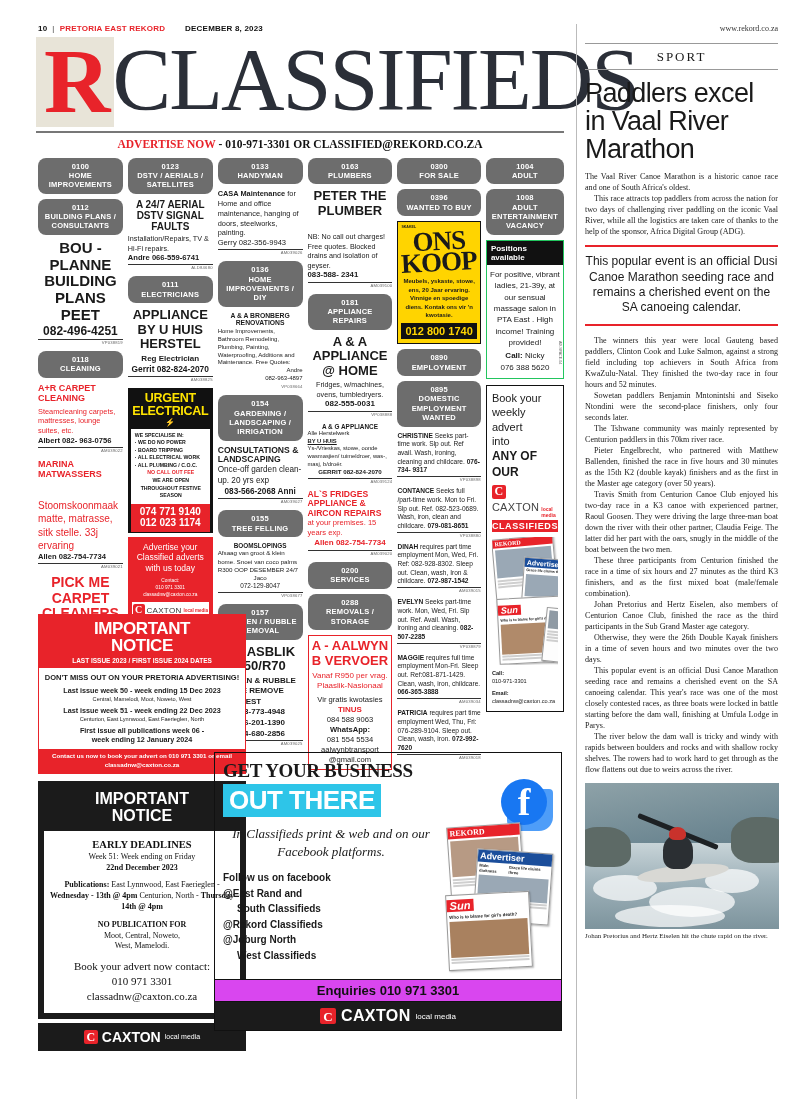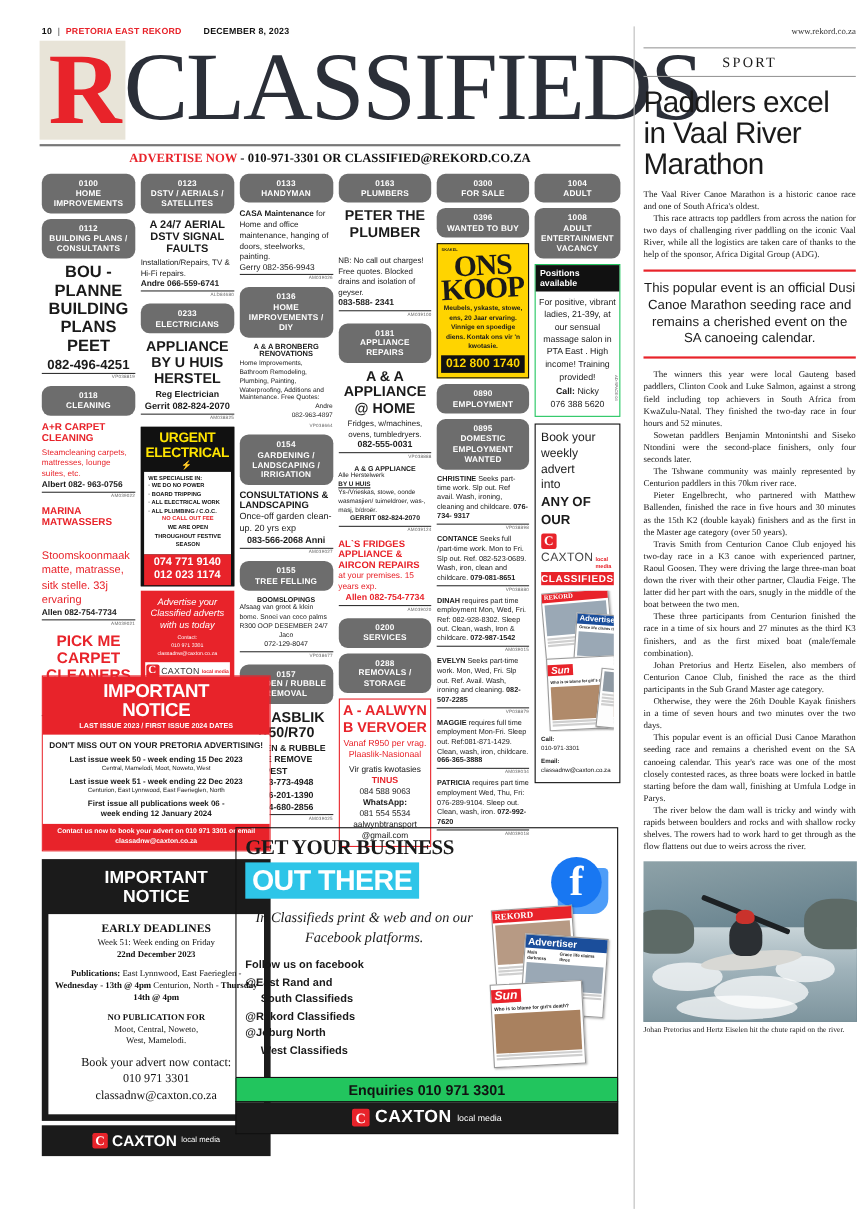--- a/index.html
+++ b/index.html
@@ -98,21 +98,21 @@
   .urgent .ubody .cb { text-align: center; color: #111; }
   .urgent .unums {
     background: #e8232a; color: #fff; font-size: 10px; font-weight: bold;
     text-align: center; line-height: 1.15; padding: 2px 0 3px 0;
   }
 
   
   .housead {
     background: #e8232a; color: #fff; text-align: center; padding: 5px 4px 4px;
   }
-  .housead .h1 { font-size: 8.5px; line-height: 1.28; font-style: italic; }
+  .housead .h1 { font-size: 8.5px; line-height: 1.28; }
   .housead .h2 { font-size: 4.8px; margin-top: 4px; line-height: 1.4; }
   .housead .logo {
     background: #fff; margin-top: 4px; padding: 2px 0; display: flex;
     align-items: center; justify-content: center; gap: 2px;
   }
 
   
   .impred { border: 1px solid #e8232a; margin-bottom: 7px; }
   .impred .hd {
     background: #e8232a; color: #fff; text-align: center;
@@ -242,21 +242,21 @@
     color: #fff; font-family: "Liberation Serif", serif; font-weight: bold;
     font-size: 38px; display: flex; align-items: center; justify-content: center;
     line-height: 1;
   }
   .fb-shadow {
     position: absolute; right: 8px; top: 36px; width: 46px; height: 42px;
     background: #2f8cf7; border-radius: 10px 4px 14px 10px; opacity: .85;
   }
   .enquiries {
     margin: 0 10px 0 214px; border: 1px solid #111; border-top: none;
-    background: #22c55e; text-align: center; color: #111;
+    background: #d946ef; text-align: center; color: #111;
     font-size: 13px; font-weight: bold; padding: 3px 0;
   }
   .caxfoot {
     margin: 0 10px 0 214px; border: 1px solid #111; border-top: none;
     background: #1b1b1b; display: flex; align-items: center; justify-content: center;
     gap: 5px; padding: 5px 0;
   }
 
   
   .caxfoot1 {
@@ -375,21 +375,21 @@
           <span class="code">0123</span>
           <span>DSTV / AERIALS / SATELLITES</span>
         </div>
         <div class="ad">
           <div class="ad-title">A 24/7 AERIAL DSTV SIGNAL FAULTS</div>
           <div class="ad-body" style="font-size:7.2px;margin-top:2px">Installation/Repairs, TV &amp; Hi-Fi repairs.</div>
           <div class="ad-body" style="font-size:7.6px;font-weight:bold">Andre 066-559-6741</div>
           <div class="ref">ALD84680</div>
         </div>
         <div class="cat">
-          <span class="code">0233</span>
+          <span class="code">0111</span>
           <span>ELECTRICIANS</span>
         </div>
         <div class="ad">
           <div class="ad-title lg">APPLIANCE BY U HUIS HERSTEL</div>
           <div class="ad-body c" style="font-size:8px;font-weight:bold;margin-top:2px">Reg Electrician</div>
           <div class="ad-body c" style="font-size:8.4px;font-weight:bold">Gerrit 082-824-2070</div>
           <div class="ref">AM038825</div>
         </div>
         <div class="urgent">
           <div class="u1">URGENT</div>

